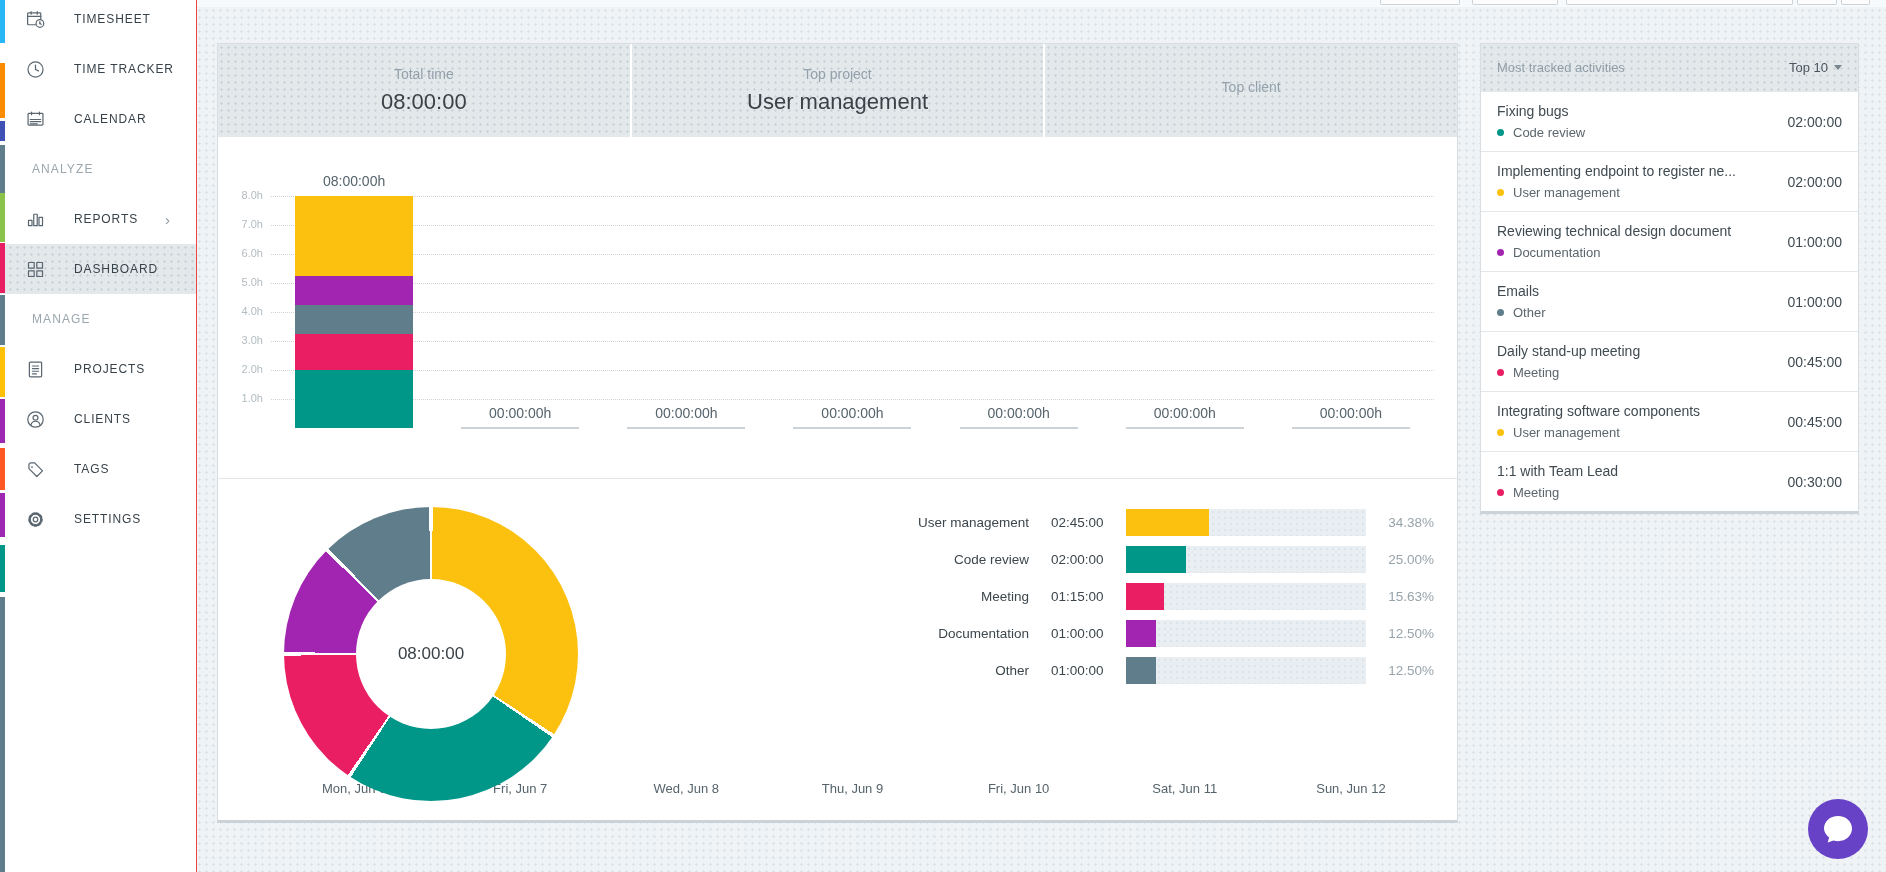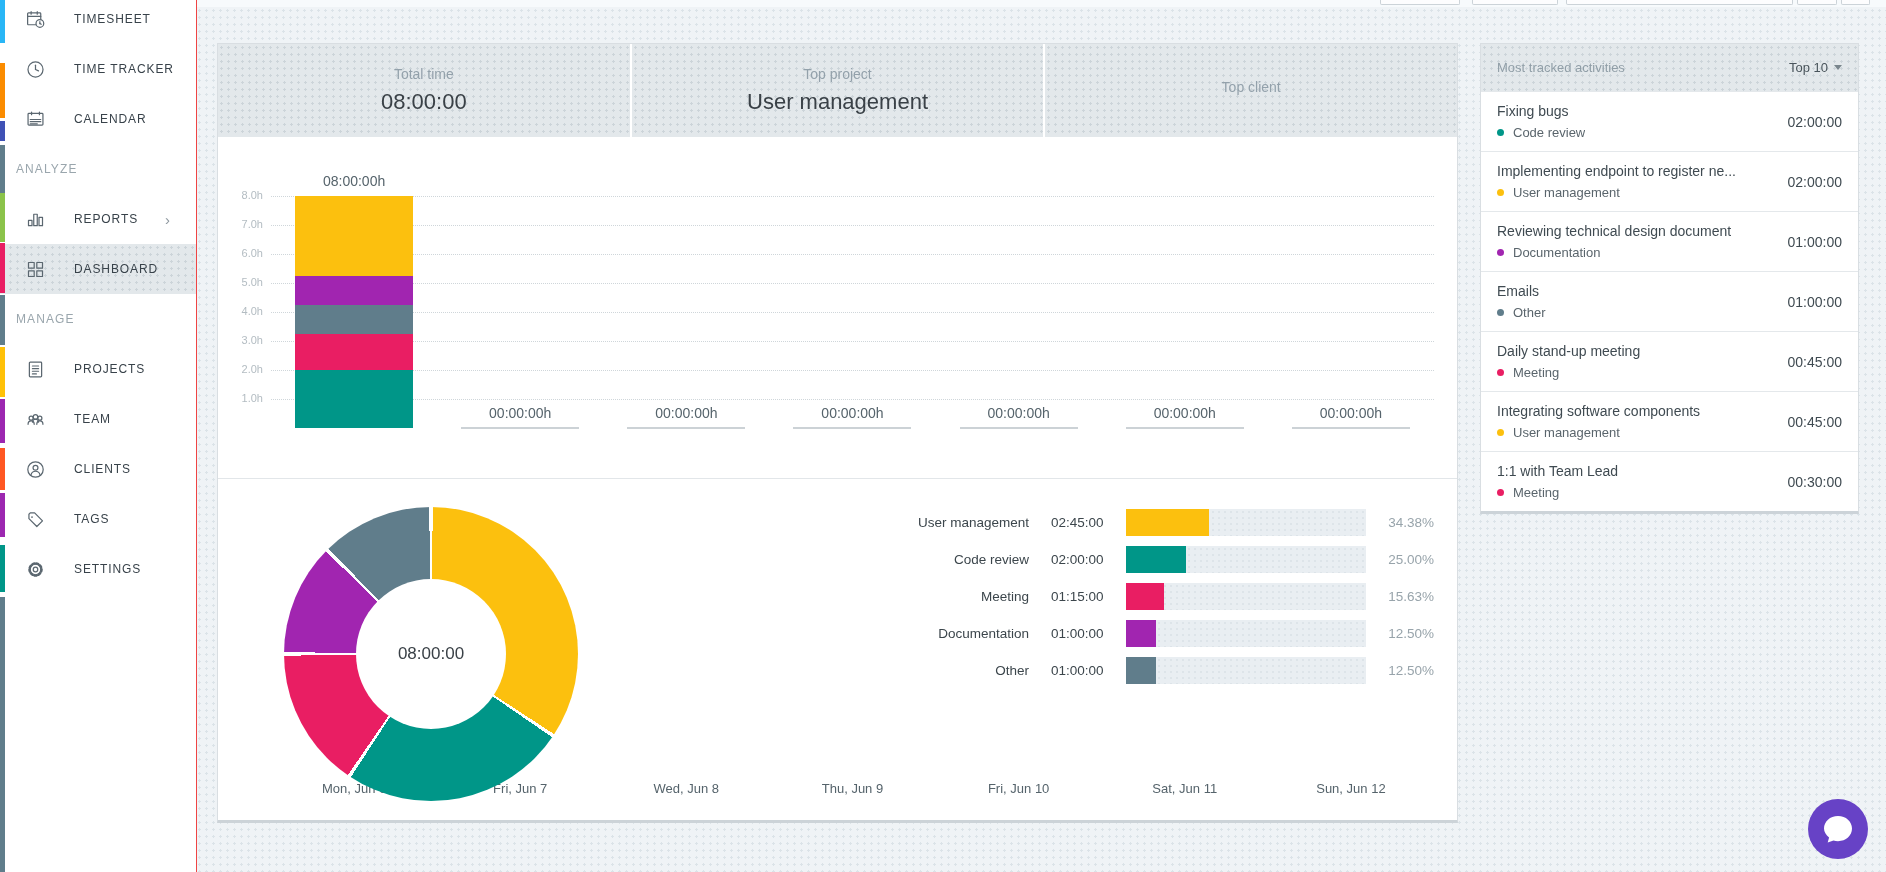--- a/index.html
+++ b/index.html
@@ -35,21 +35,21 @@
   }
   .side-item .icon { width:21px; height:21px; display:flex; align-items:center; justify-content:center; color:#5b6770; }
   .side-item .icon svg { width:21px; height:21px; }
   .side-item .lbl {
     margin-left:28px; font-size:12px; letter-spacing:.9px; color:#38424a;
   }
   .side-item.active { background-color:#e3e8eb;
     background-image:radial-gradient(#ccd4d9 1px, transparent 1.3px); background-size:7px 7px; }
   .side-item .chev { position:absolute; right:26px; color:#8d979e; font-size:15px; }
   .section-label {
-    height:50px; display:flex; align-items:center; padding-left:16px;
+    height:50px; display:flex; align-items:center; padding-left:32px;
     font-size:12px; letter-spacing:1.1px; color:#9aa6ad;
   }
   
   #main-card {
     position:absolute; left:217px; top:43px; width:1241px; height:780px;
     background:#fff; border:1px solid #d9dee2; border-bottom:3px solid #ccd3d8;
   }
   #summary-row { display:flex; height:93px; gap:2px; background:#fff; }
   .summary-box { flex:1; display:flex; flex-direction:column; align-items:center; justify-content:center; }
   .summary-box .s-label { font-size:14px; color:#93a1ab; margin-bottom:7px; }
@@ -179,33 +179,20 @@
         <span class="icon">
           <svg viewBox="0 0 24 24" fill="none" stroke="currentColor" stroke-width="1.4" stroke-linecap="round" stroke-linejoin="round">
             <rect x="5" y="3.5" width="14" height="17" rx="1"></rect>
             <line x1="8.5" y1="8" x2="15.5" y2="8"></line>
             <line x1="8.5" y1="11" x2="15.5" y2="11"></line>
             <line x1="8.5" y1="14" x2="15.5" y2="14"></line>
             <line x1="8.5" y1="17" x2="13" y2="17"></line>
           </svg>
         </span>
         <span class="lbl">PROJECTS</span>
-      </div>
-      <div class="side-item">
-        <span class="icon">
-          <svg viewBox="0 0 24 24" fill="none" stroke="currentColor" stroke-width="1.4" stroke-linecap="round" stroke-linejoin="round">
-            <circle cx="7" cy="10.5" r="2.3"></circle>
-            <circle cx="17" cy="10.5" r="2.3"></circle>
-            <circle cx="12" cy="9" r="2.6"></circle>
-            <path d="M3.5 17.5 c0 -2.6 1.8 -4 3.5 -4 s3.5 1.4 3.5 4"></path>
-            <path d="M13.5 17.5 c0 -2.6 1.8 -4 3.5 -4 s3.5 1.4 3.5 4"></path>
-            <path d="M8.5 15 c0.4 -2.2 1.9 -3.3 3.5 -3.3 s3.1 1.1 3.5 3.3"></path>
-          </svg>
-        </span>
-        <span class="lbl">TEAM</span>
       </div>
       <div class="side-item">
         <span class="icon">
           <svg viewBox="0 0 24 24" fill="none" stroke="currentColor" stroke-width="1.4" stroke-linecap="round" stroke-linejoin="round">
             <circle cx="12" cy="12" r="8.8"></circle>
             <circle cx="12" cy="10" r="2.8"></circle>
             <path d="M6.8 18.3 c0.8 -3 2.9 -4.3 5.2 -4.3 s4.4 1.3 5.2 4.3"></path>
           </svg>
         </span>
         <span class="lbl">CLIENTS</span>

